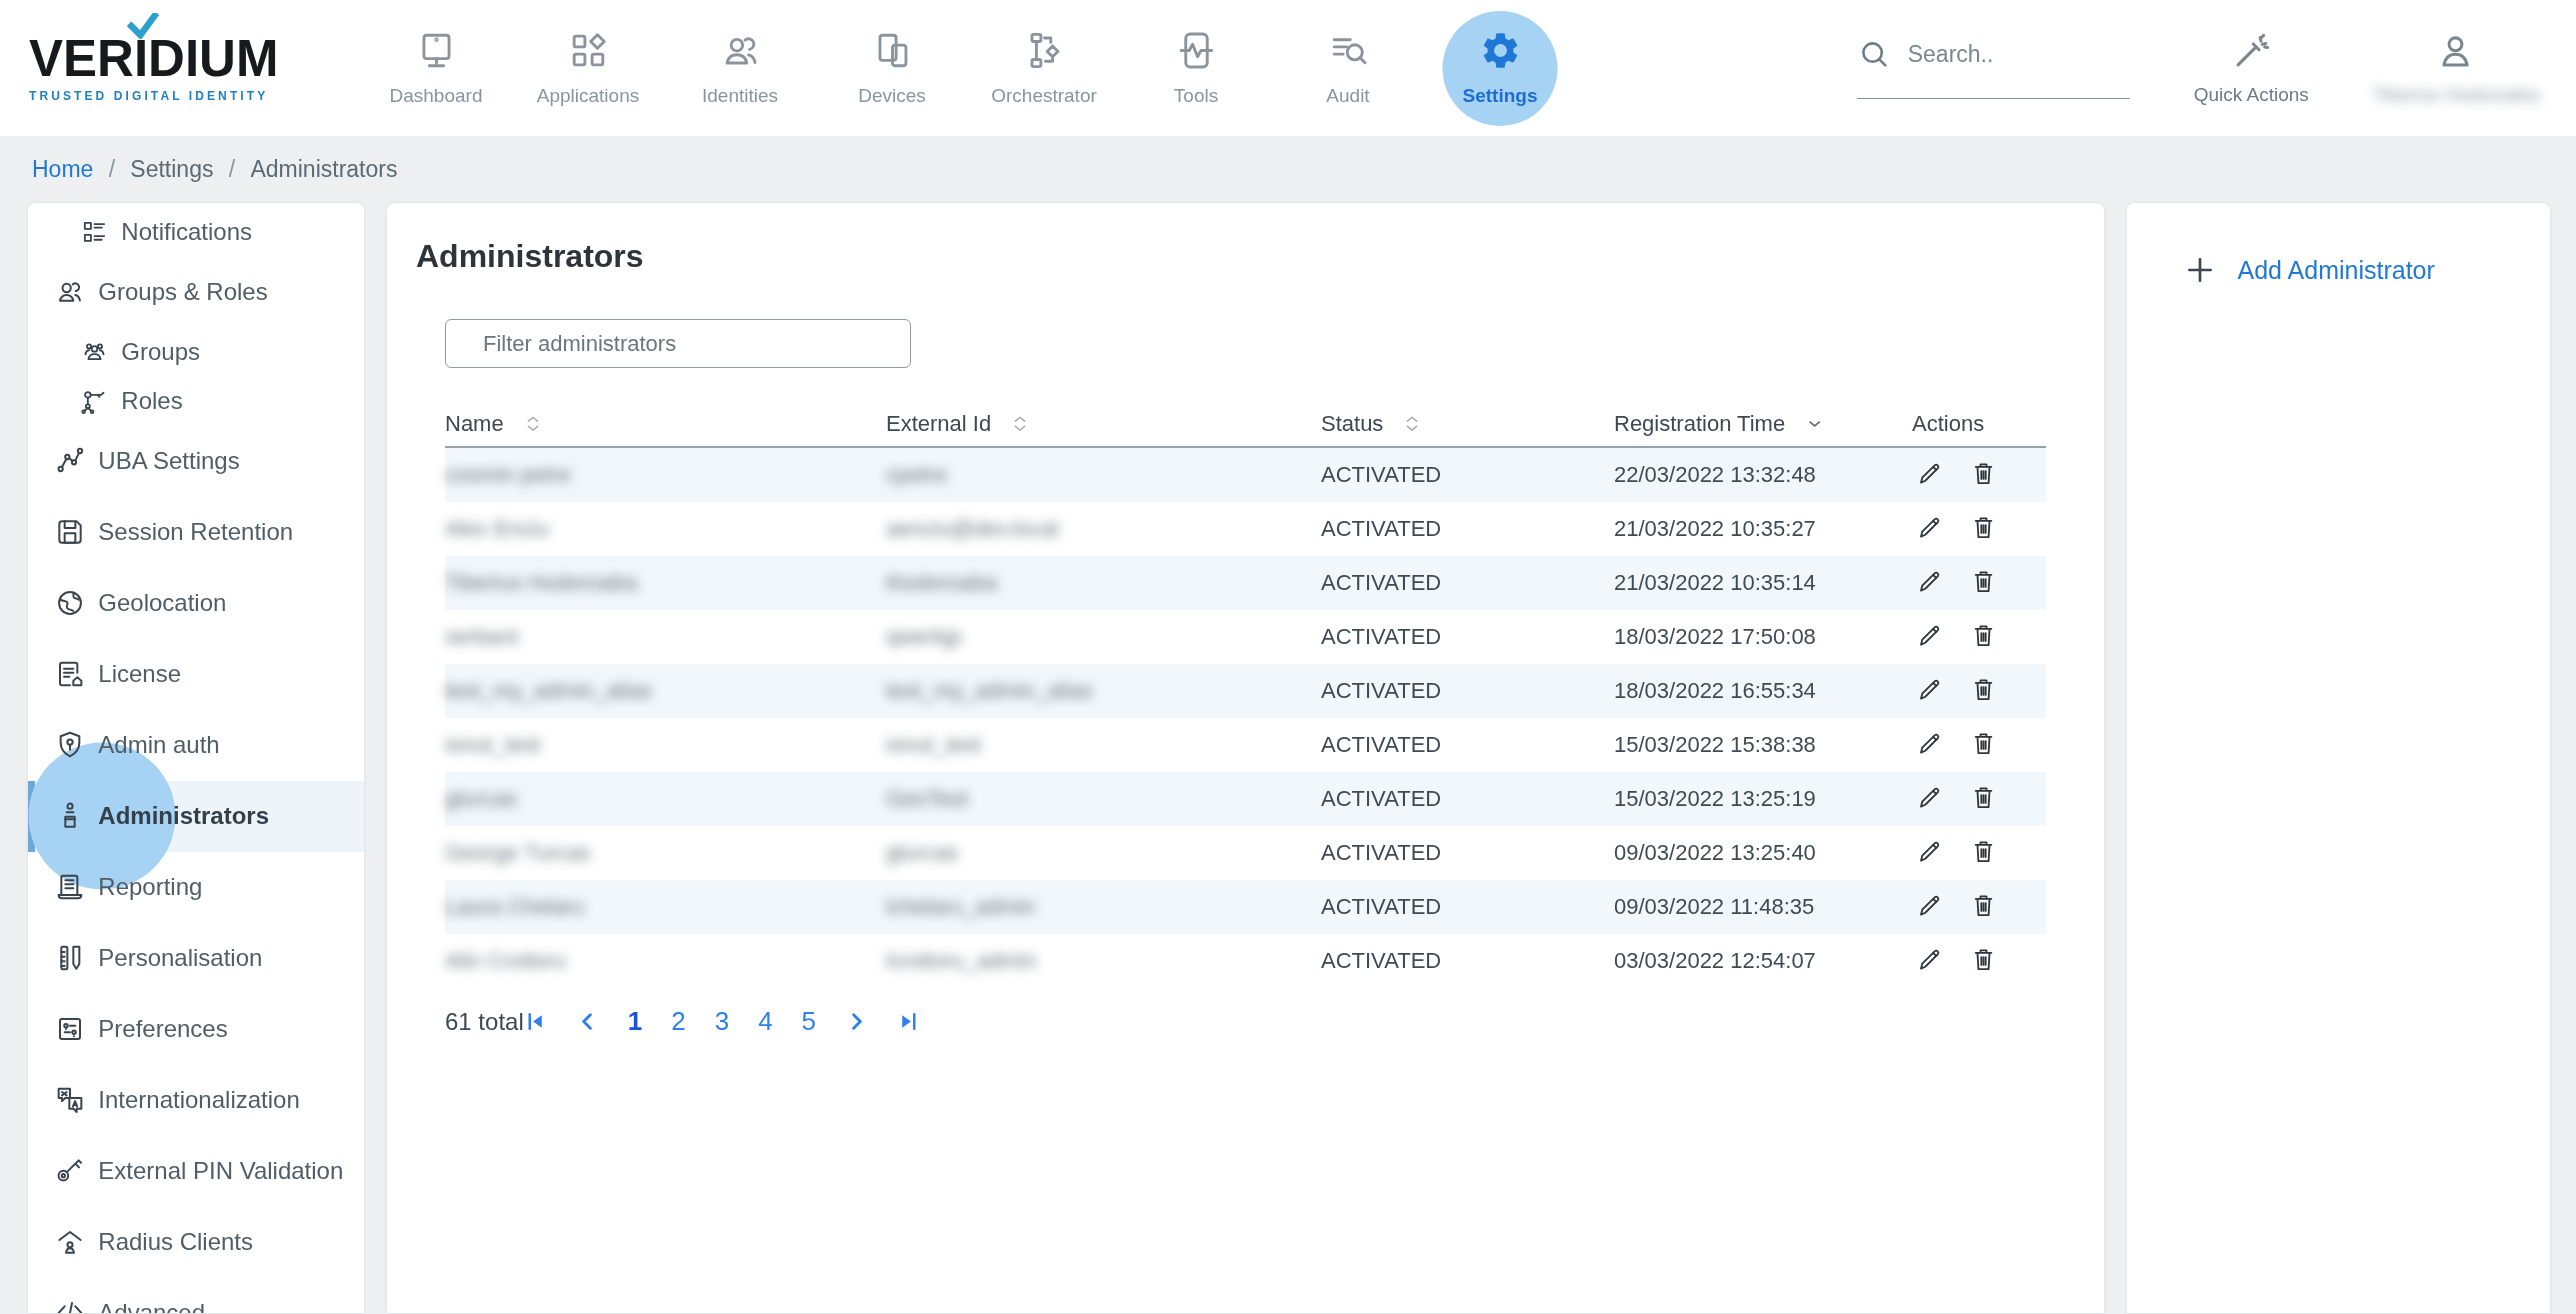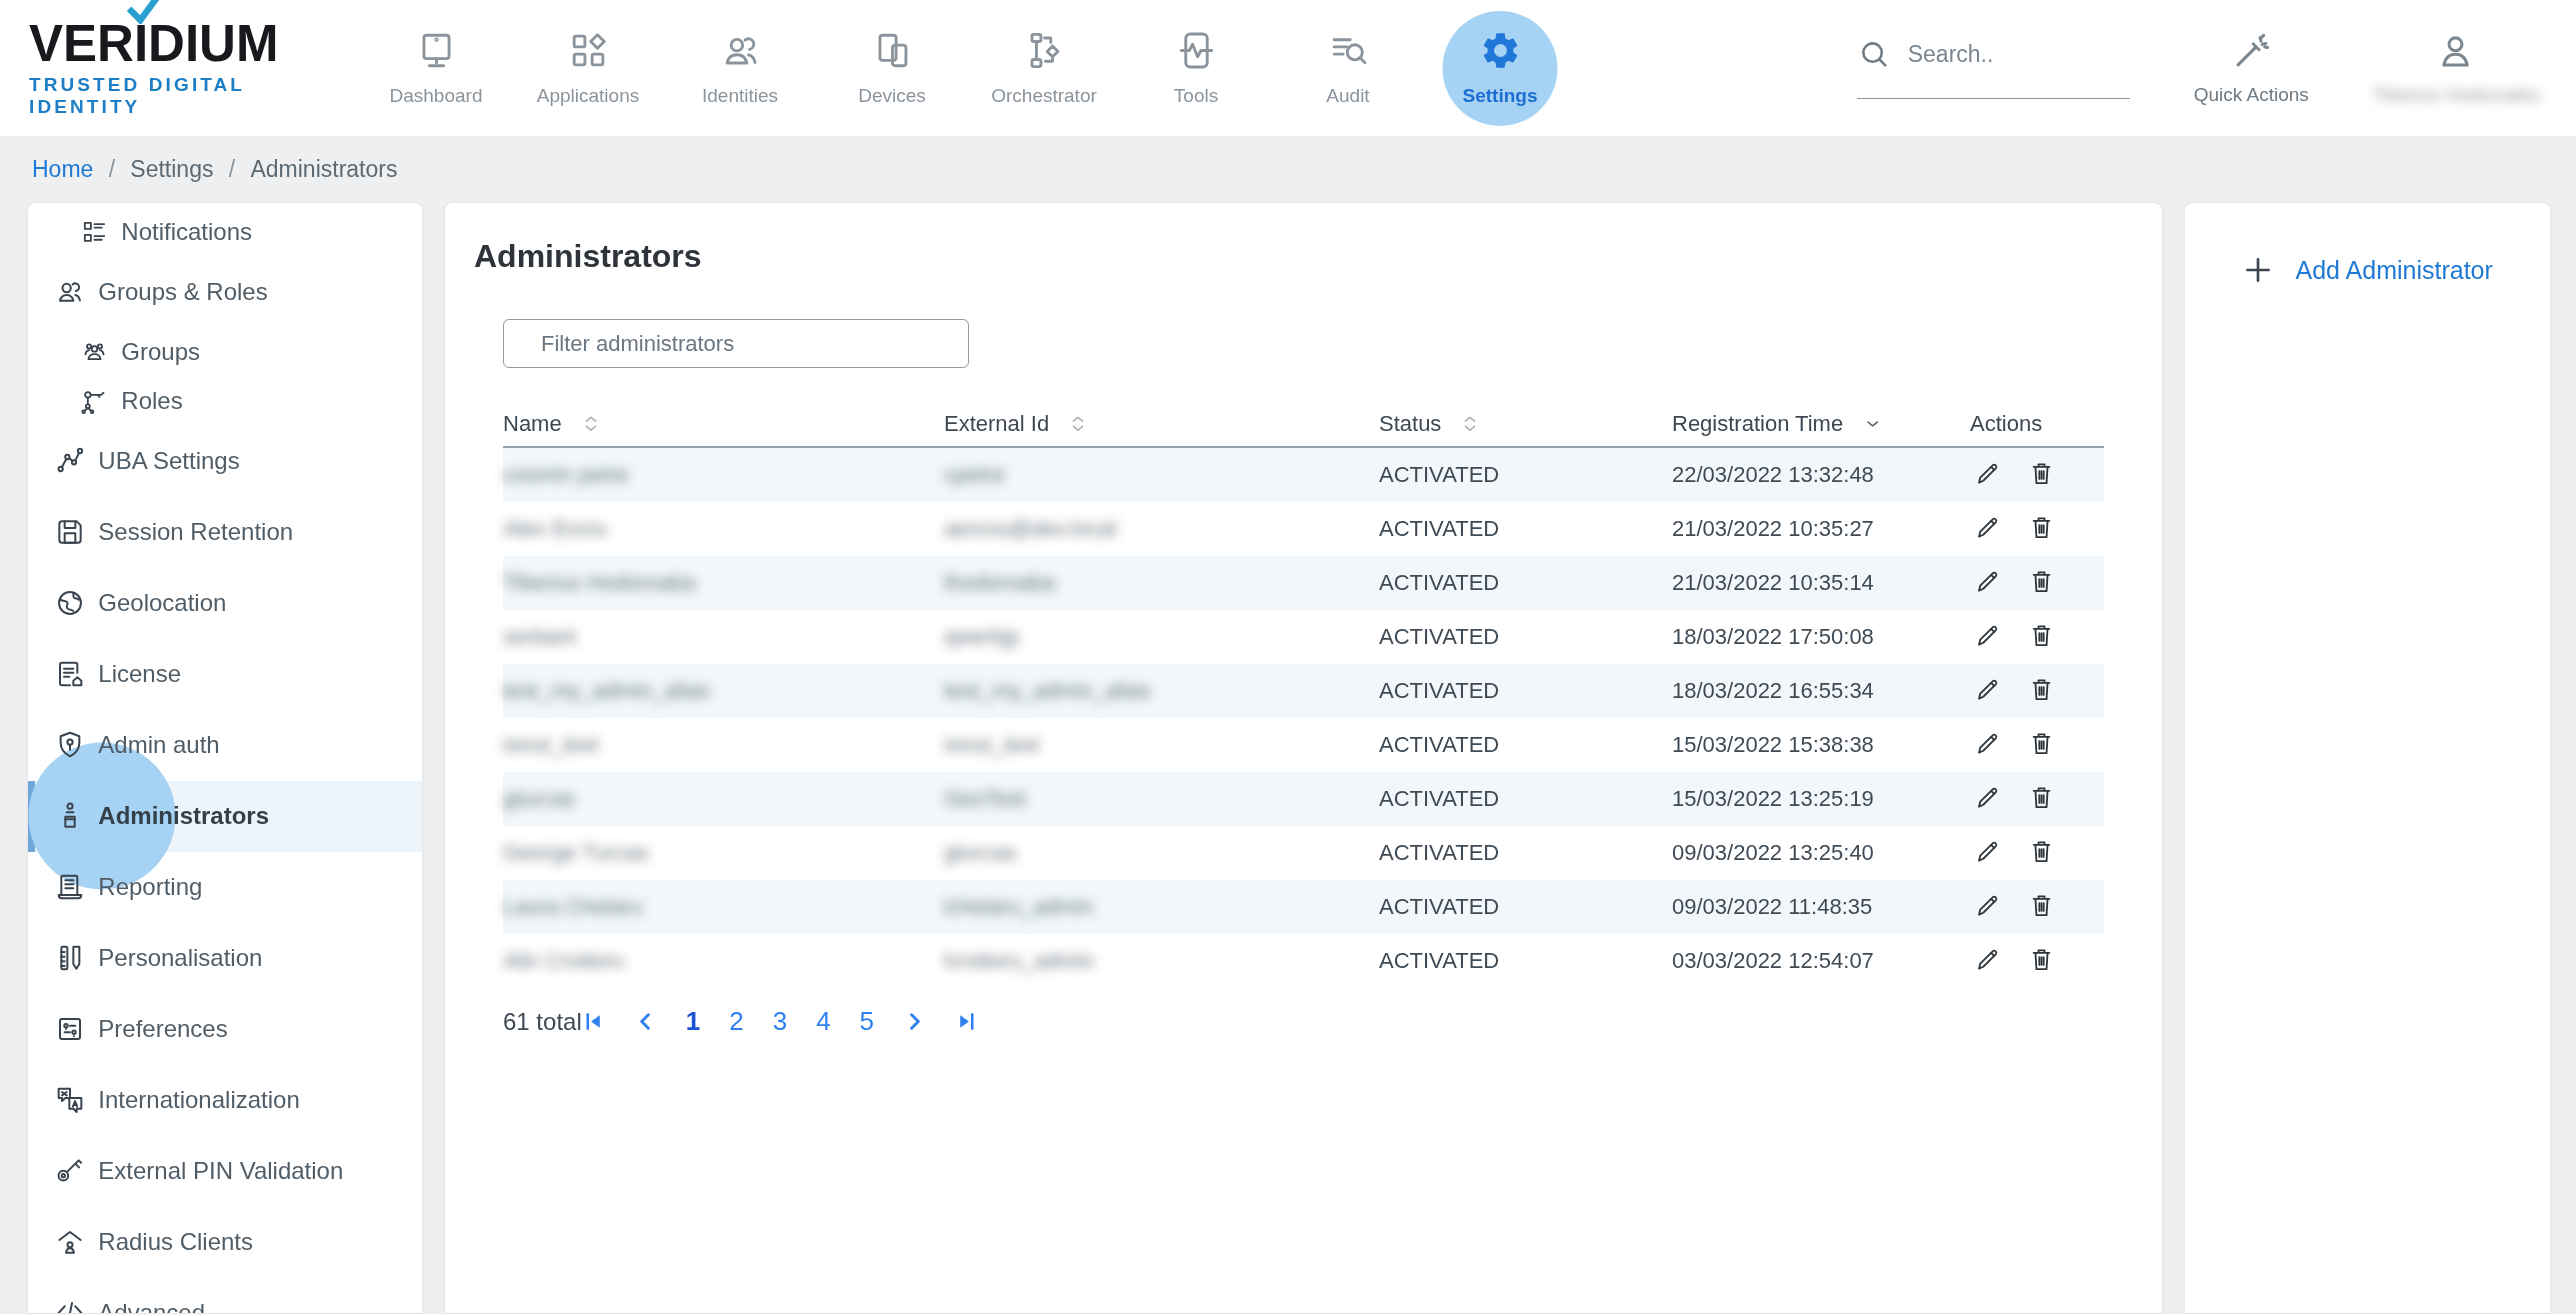--- a/index.html
+++ b/index.html
@@ -5,21 +5,21 @@
   * { margin:0; padding:0; box-sizing:border-box; }
   html,body { width:2576px; height:1314px; overflow:hidden;
     font-family:"Liberation Sans","DejaVu Sans",sans-serif; background:#edeff1; }
 
   
   .topbar { height:136px; background:#fff; display:flex; align-items:center; position:relative; }
   .logo { margin-left:29px; width:299px; }
   .logo-text { font-size:51px; font-weight:800; color:#17191c; letter-spacing:0; line-height:1; display:flex; }
   .logo-i { position:relative; }
   .logo-i svg { position:absolute; left:-7px; top:-20px; width:32px; height:26px; }
-  .tagline { font-size:19px; font-weight:700; color:#1d7ec6; letter-spacing:3.1px; margin-top:4.6px; }
+  .tagline { font-size:12px; font-weight:700; color:#1d7ec6; letter-spacing:3.1px; margin-top:4.6px; }
 
   .nav-items { display:flex; margin-left:32px; }
   .nav-item { width:152px; height:130px; display:flex; flex-direction:column; align-items:center;
     justify-content:center; gap:12.3px; color:#8b949c; font-size:19px; cursor:pointer; position:relative; }
   .nav-item svg { width:43px; height:43px; fill:none; stroke:#8b949c; stroke-width:1.6;
     stroke-linecap:round; stroke-linejoin:round; position:relative; z-index:1; }
   .nav-item span { position:relative; z-index:1; }
   .nav-item.active::before { content:""; position:absolute; top:7.7px; left:50%; transform:translateX(-50%);
     width:115px; height:115px; border-radius:50%; background:#a6d2f4; }
   .nav-item.active { color:#1d6ed1; font-weight:700; }
@@ -40,21 +40,21 @@
   
   .breadcrumb { height:67px; display:flex; align-items:center; padding-left:32px; gap:15.3px; font-size:23px; color:#5d6a73; }
   .breadcrumb .home { color:#2079d4; cursor:pointer; }
   .breadcrumb .sep { color:#8b949c; }
 
   
   .content { display:flex; gap:23px; padding:0 26px 0 28px; height:1110px; }
   .card { background:#fff; border-radius:7.7px 7.7px 0 0; box-shadow:0 0.8px 3.1px rgba(40,50,60,.10); }
 
   
-  .sidebar { width:394px; padding-top:4.6px; overflow:hidden; }
+  .sidebar { width:336px; padding-top:4.6px; overflow:hidden; }
   .side-item { height:71px; display:flex; align-items:center; padding-left:26px; gap:12.3px;
     color:#505c66; font-size:24px; cursor:pointer; position:relative; }
   .side-item.sub { height:49px; padding-left:52px; }
   .side-item svg { width:32px; height:32px; flex:none; fill:none; stroke:#39444e; stroke-width:1.5;
     stroke-linecap:round; stroke-linejoin:round; position:relative; z-index:1; }
   .side-item.sub svg { width:29px; height:29px; }
   .side-item span { position:relative; z-index:1; }
   .side-item.active { background:#edf4fa; color:#333f49; font-weight:700; }
   .side-item.active::before { content:""; position:absolute; left:0; top:0; bottom:0; width:7px; background:#6fa8d8; }
   .ripple { position:absolute; left:74px; top:50%; transform:translate(-50%,-50%);

